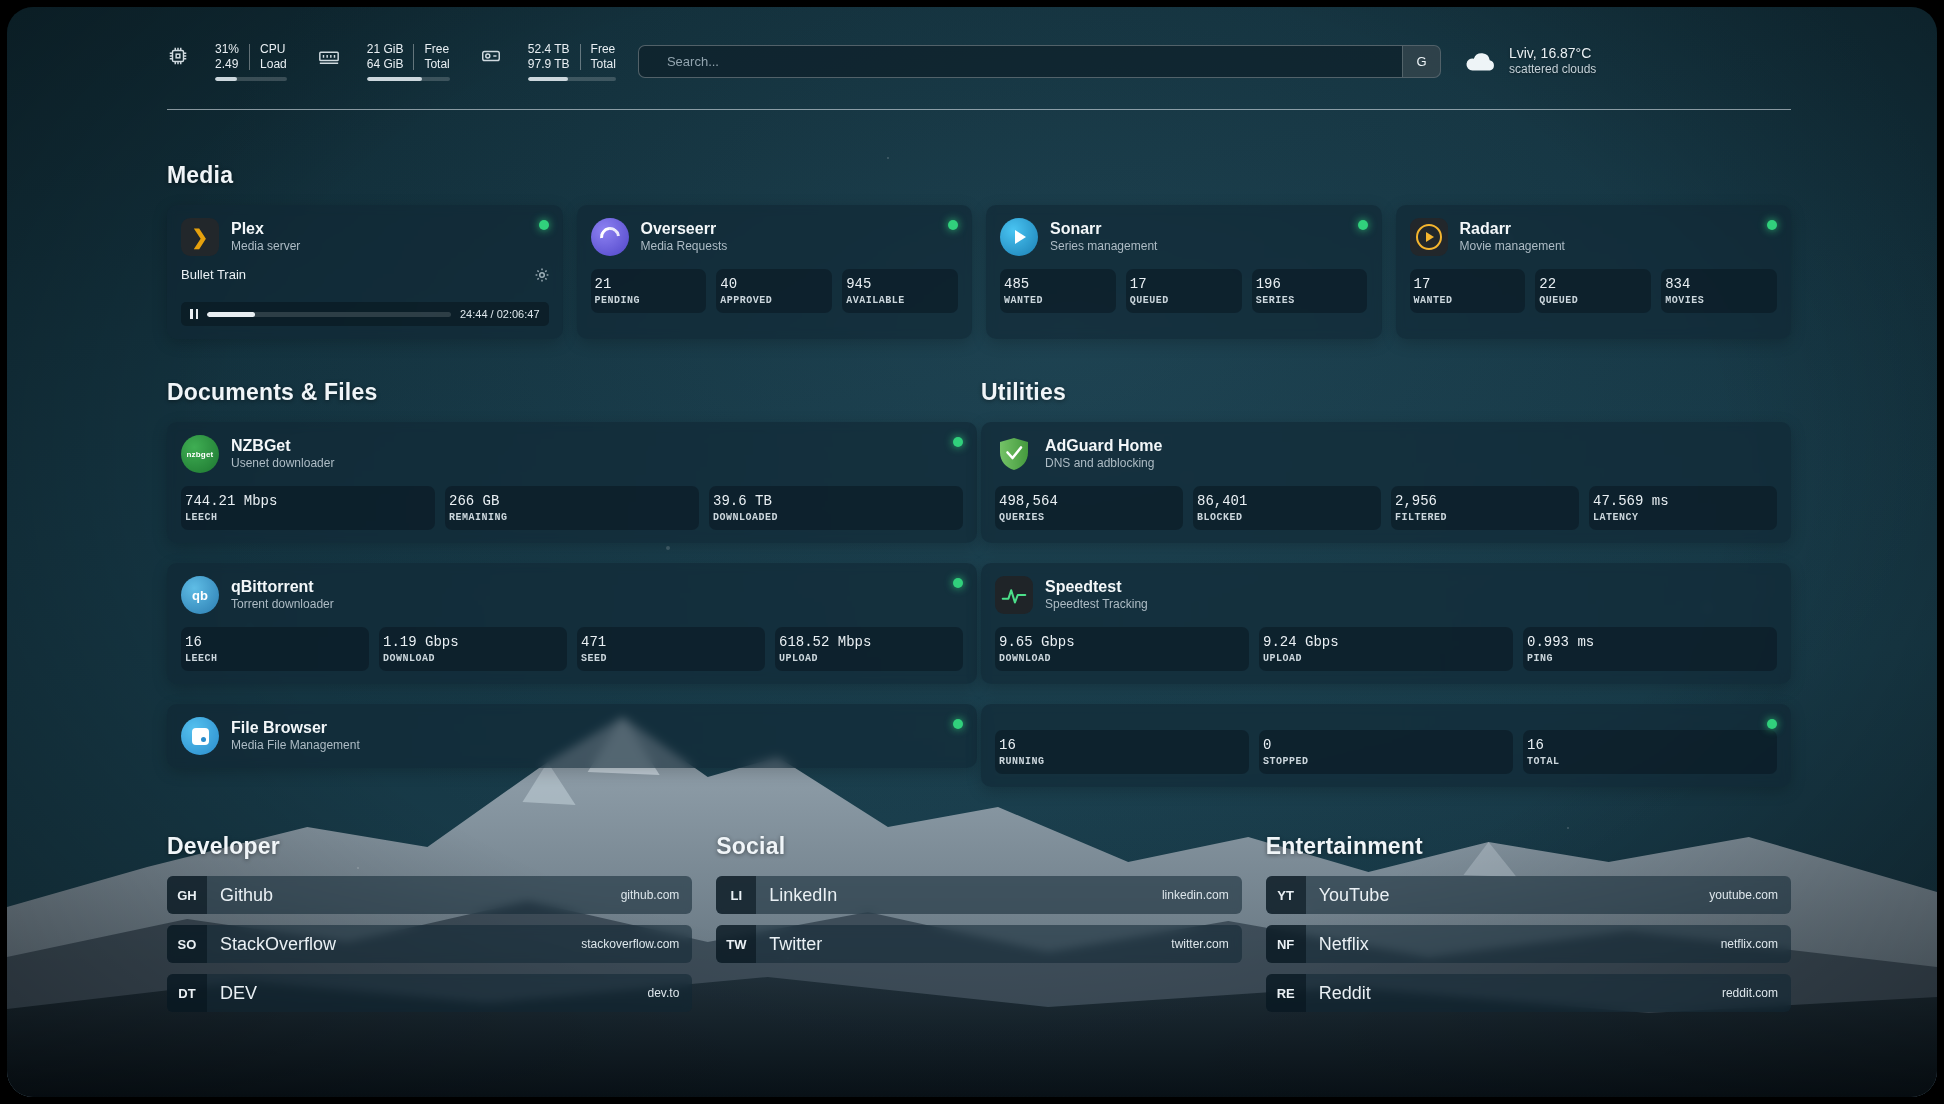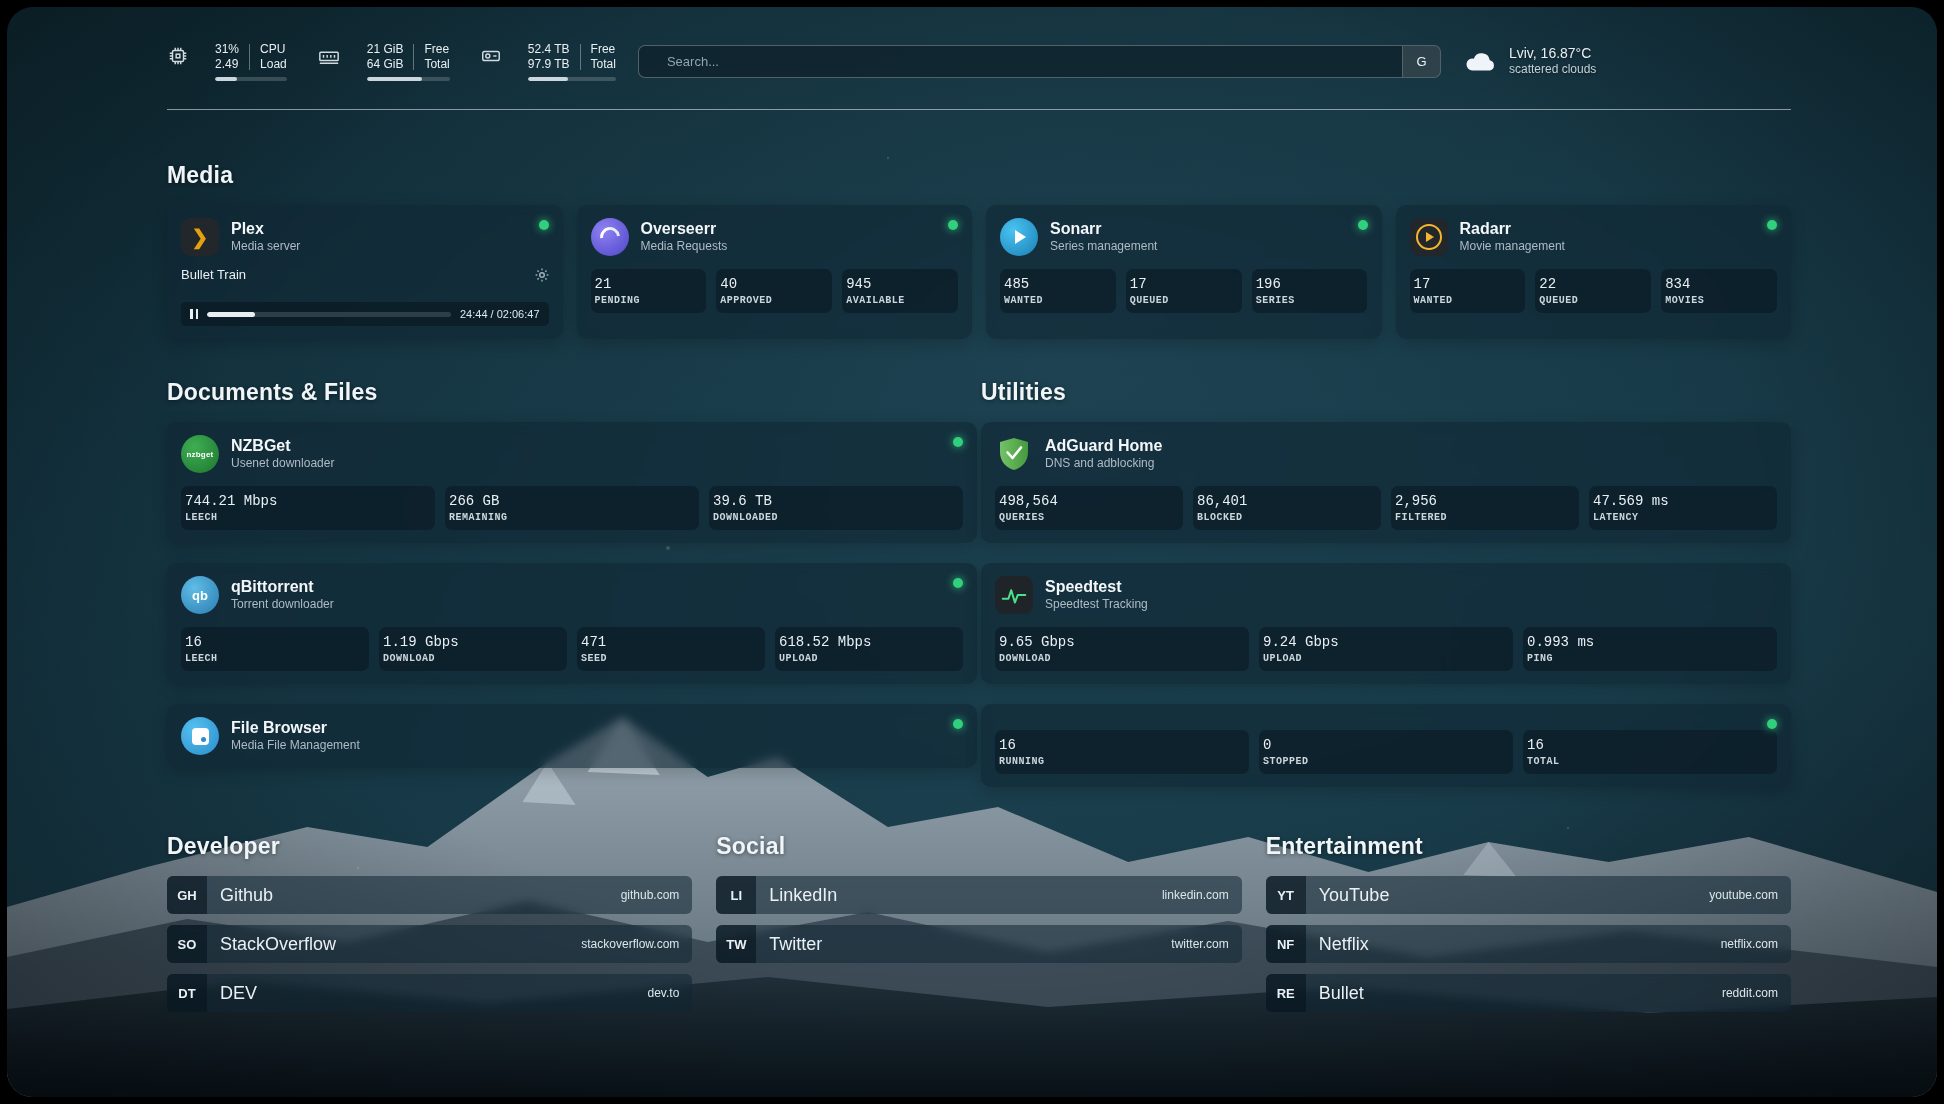--- a/index.html
+++ b/index.html
@@ -576,20 +576,20 @@
           <div class="bm-name">YouTube</div>
           <div class="bm-url">youtube.com</div>
         </div>
         <div class="bm-row">
           <div class="bm-abbr">NF</div>
           <div class="bm-name">Netflix</div>
           <div class="bm-url">netflix.com</div>
         </div>
         <div class="bm-row">
           <div class="bm-abbr">RE</div>
-          <div class="bm-name">Bullet</div>
+          <div class="bm-name">Reddit</div>
           <div class="bm-url">reddit.com</div>
         </div>
       </section>
     </div>
 
   </div>
 </div>
 
 </body></html>

